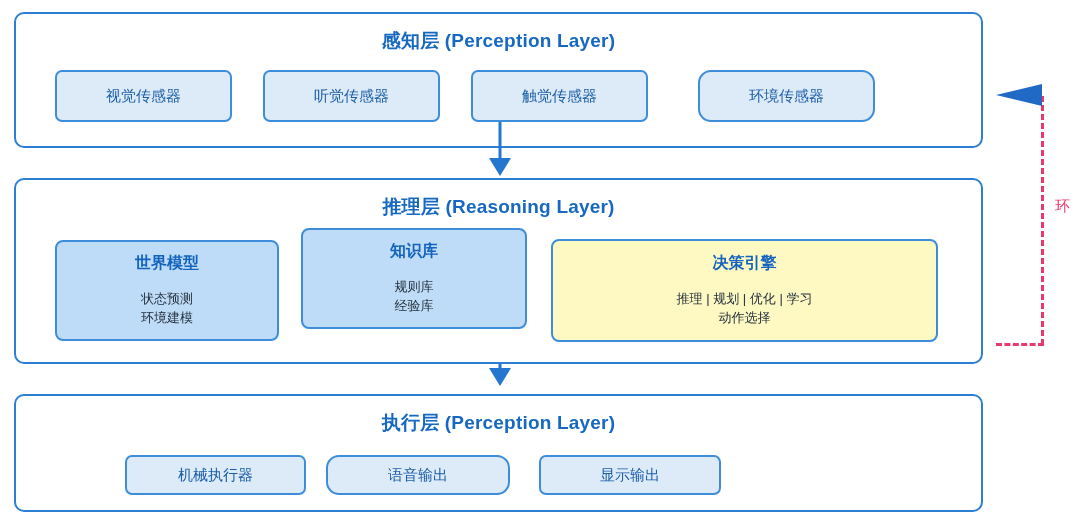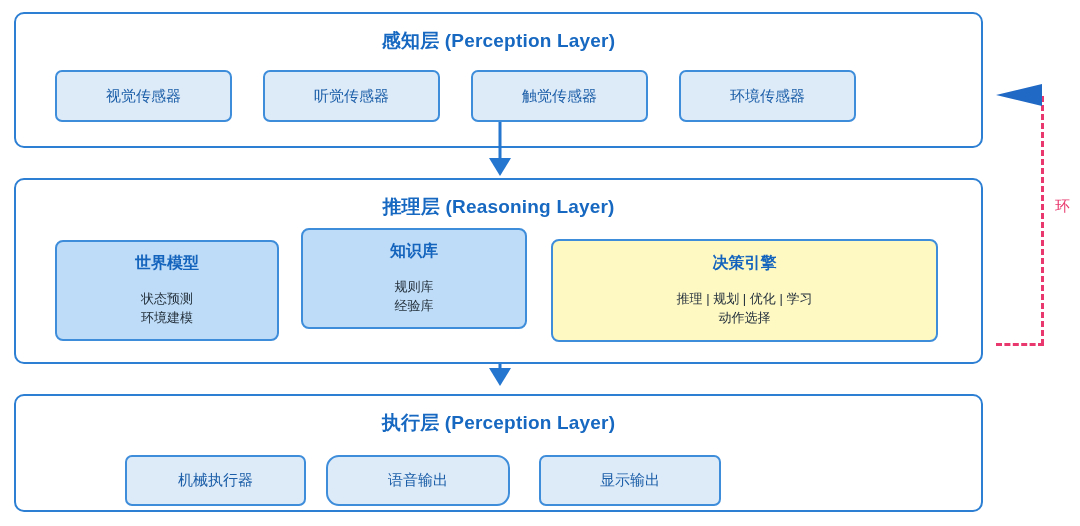--- a/index.html
+++ b/index.html
@@ -62,24 +62,24 @@
     color: #1c5fa8;
     font-size: 15px;
     white-space: nowrap;
   }
 
   
   .sensor-row .chip { top: 70px; height: 52px; width: 177px; align-items: center; }
   .sensor-row .chip.c0 { left: 55px; }
   .sensor-row .chip.c1 { left: 263px; }
   .sensor-row .chip.c2 { left: 471px; }
-  .sensor-row .chip.c3 { left: 679px; }
-
-  
-  .actuator-row .chip { top: 455px; height: 51px; }
+  .sensor-row .chip.c3 { left: 698px; border-radius: 13px; }
+
+  
+  .actuator-row .chip { top: 455px; height: 40px; }
   .actuator-row .chip.a0 { left: 125px; width: 181px; }
   .actuator-row .chip.a1 { left: 326px; width: 184px; border-radius: 13px; }
   .actuator-row .chip.a2 { left: 539px; width: 182px; }
 
   
   .module {
     position: absolute;
     box-sizing: border-box;
     border: 2px solid #3d8ddb;
     border-radius: 8px;

